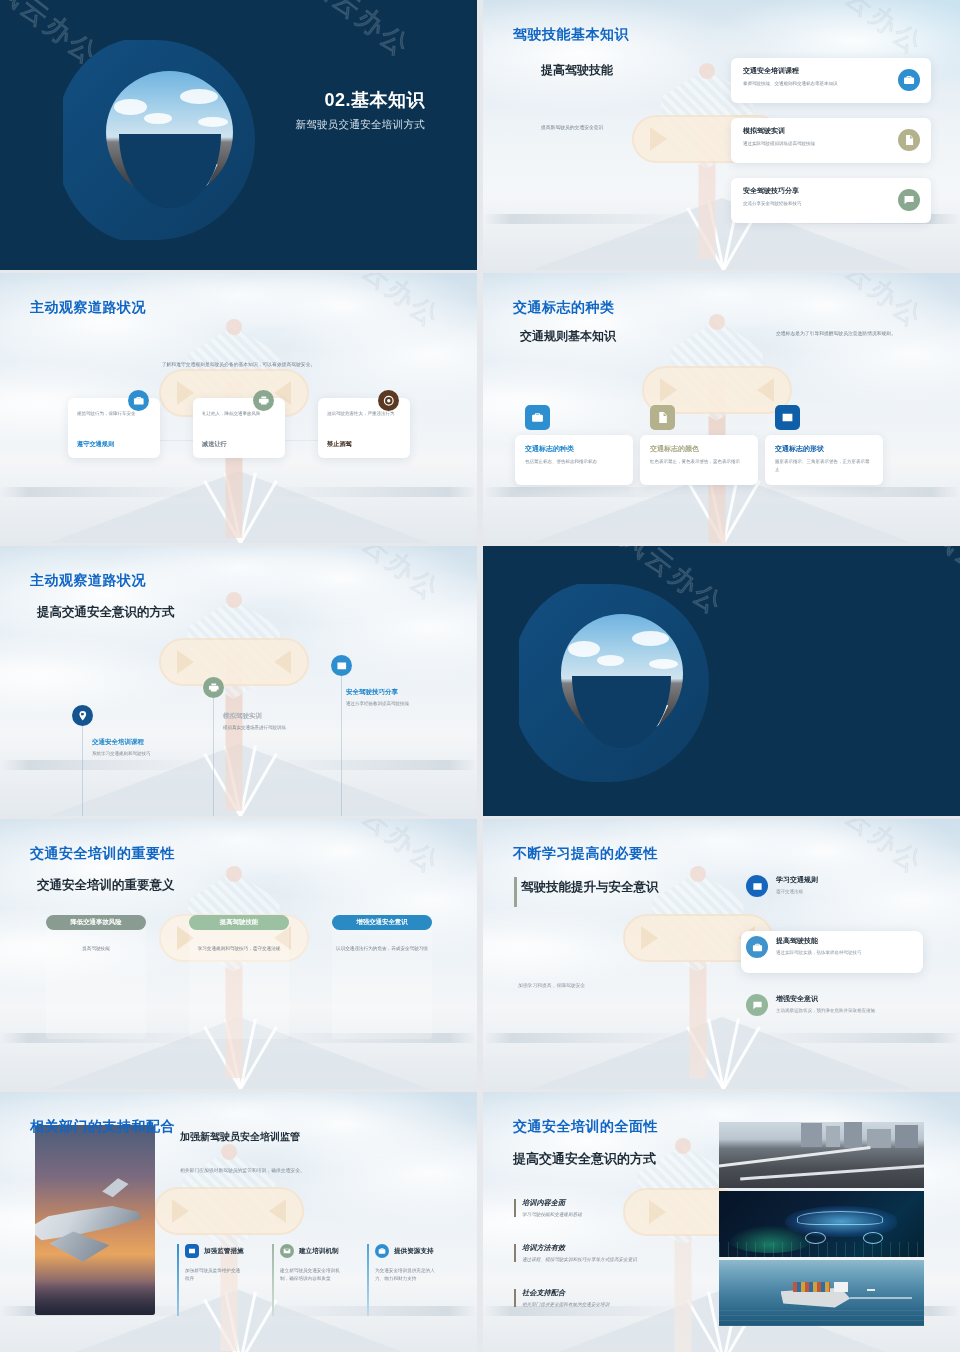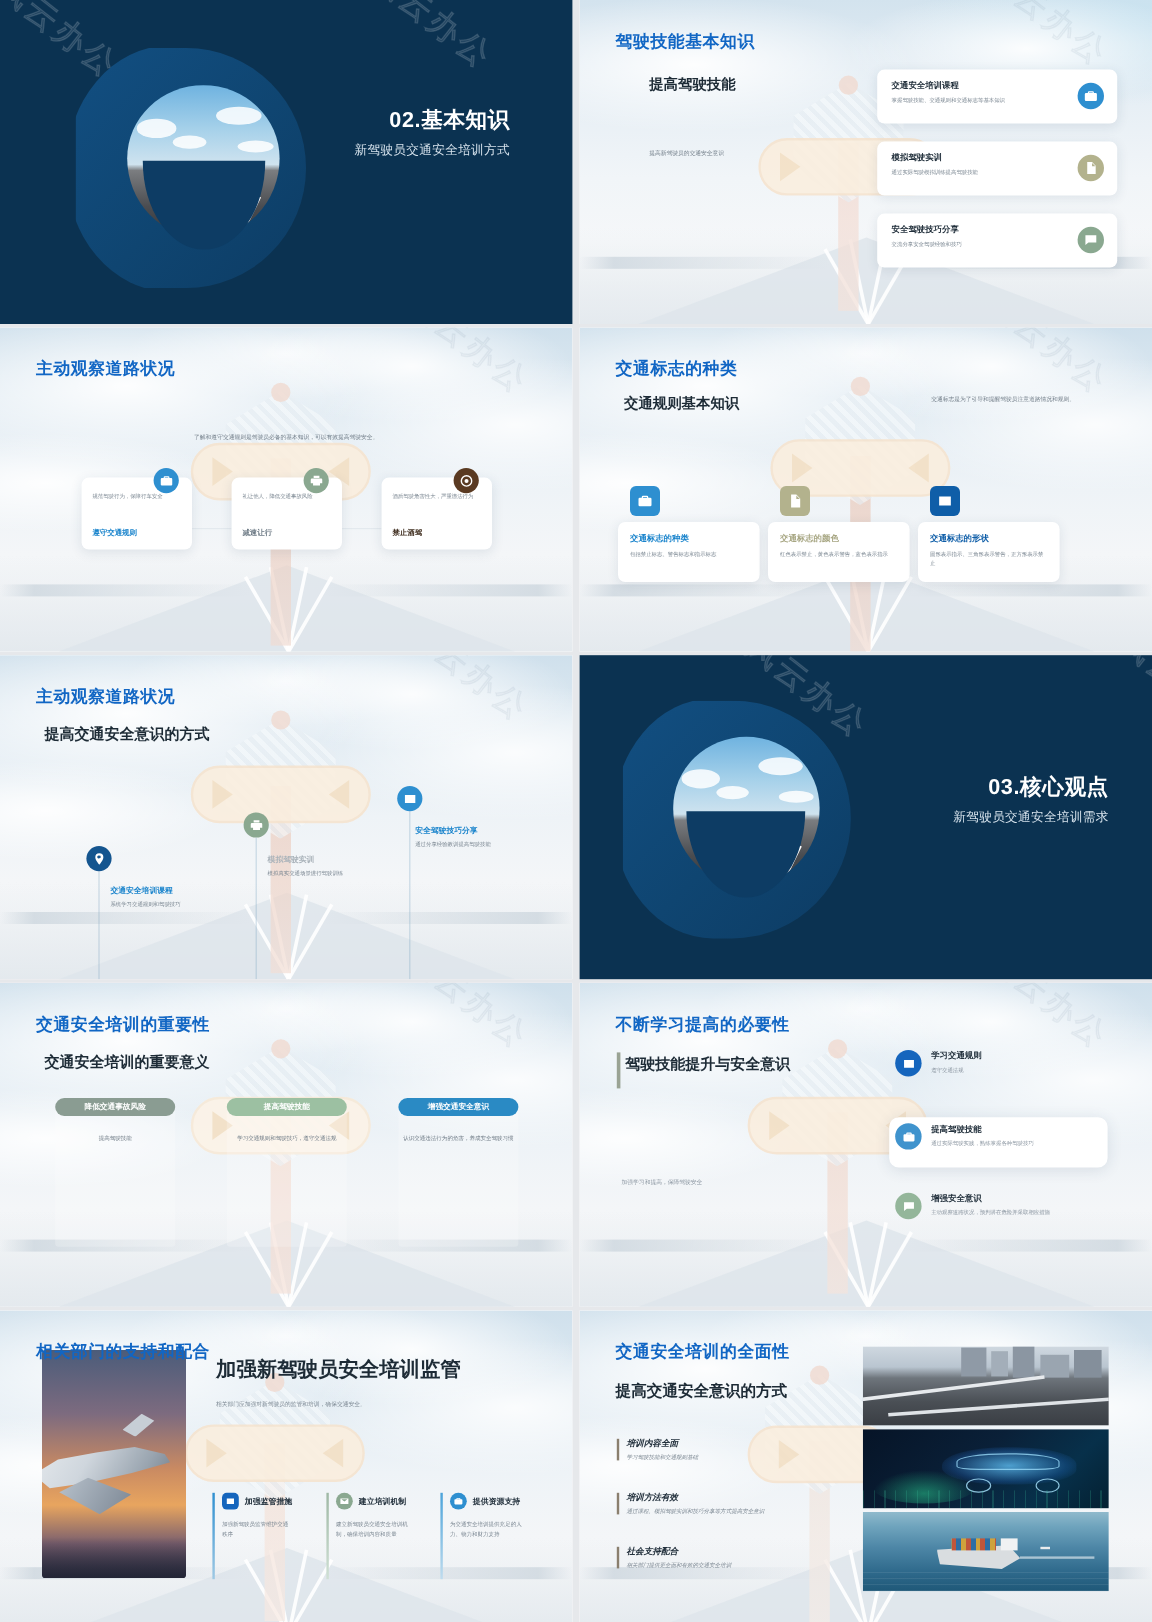--- a/index.html
+++ b/index.html
@@ -495,24 +495,20 @@
         <div class="cloudspot" style="left:58%;top:14%;width:30%;height:12%;"></div>
         <div class="cloudspot" style="left:30%;top:33%;width:22%;height:9%;"></div>
         <div class="cloudspot" style="left:72%;top:36%;width:24%;height:8%;"></div>
         <div class="roadmark" style="transform:rotate(-20deg);left:28%;height:36%;"></div>
         <div class="roadmark" style="transform:rotate(8deg);left:56%;height:38%;"></div>
         <div class="roadmark" style="transform:rotate(26deg);left:72%;height:30%;"></div>
         <div class="post"></div>
       </div>
       <div class="dlogo-notch"></div>
     </div>
-    <div class="ctext" style="right:36px;top:98px;">
-      <div class="ctitle">03.核心观点</div>
-      <div class="csub">新驾驶员交通安全培训需求</div>
-    </div>
   </div>
 
   <div class="slide">
     <div class="sky"></div>
     <div class="road">
         <div class="horizon"></div>
       <div class="road-lines">
         <span style="transform:rotate(-30deg);"></span>
         <span style="transform:rotate(-12deg);"></span>
         <span style="transform:rotate(12deg);"></span>
@@ -641,21 +637,21 @@
                   background:linear-gradient(120deg,#e8ecef 0%,#cfd6dd 40%,#9aa5b0 75%,#6e7884 100%);
                   clip-path:polygon(0% 62%,18% 40%,46% 30%,74% 22%,96% 32%,100% 44%,72% 60%,40% 74%,12% 82%);"></div>
       <div style="position:absolute;left:12%;top:56%;width:50%;height:16%;
                   background:linear-gradient(120deg,#b8c2cc,#7c8794);
                   clip-path:polygon(0% 40%,40% 0%,100% 46%,56% 100%);"></div>
       <div style="position:absolute;left:56%;top:28%;width:22%;height:10%;background:#c7ced6;
                   clip-path:polygon(0% 70%,60% 0%,100% 30%,40% 100%);"></div>
       <div style="position:absolute;left:0;bottom:0;width:100%;height:18%;background:linear-gradient(180deg,rgba(40,44,62,0),rgba(30,33,48,.85));"></div>
     </div>
 
-    <div class="sub-h" style="left:180px;top:38px;font-size:17px;">加强新驾驶员安全培训监管</div>
+    <div class="sub-h" style="left:180px;top:38px;font-size:10px;">加强新驾驶员安全培训监管</div>
     <div style="position:absolute;left:180px;top:75px;font-size:4.8px;color:#7b8792;z-index:6;">相关部门应加强对新驾驶员的监管和培训，确保交通安全。</div>
 
     <div class="col3" style="left:177px;top:152px;width:78px;height:72px;">
       <div class="bar"></div>
       <div style="padding-left:8px;">
         <div class="hd">
           <div class="ic" style="background:#1565bd;">
             <svg viewBox="0 0 24 24">
                 <path d="M3 5h18v14H3V5zm3 10l3.5-4.5L12 14l2.5-3L19 17H6z"></path>
                 <circle cx="8" cy="9" r="1.6"></circle>

